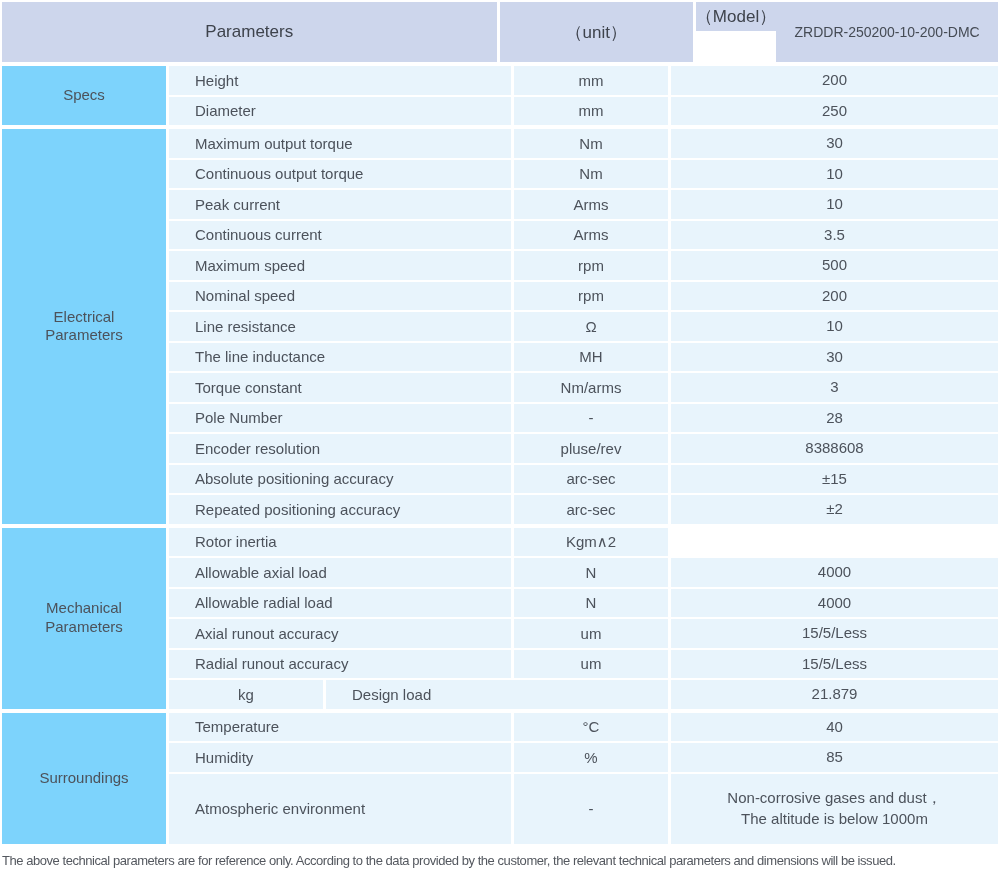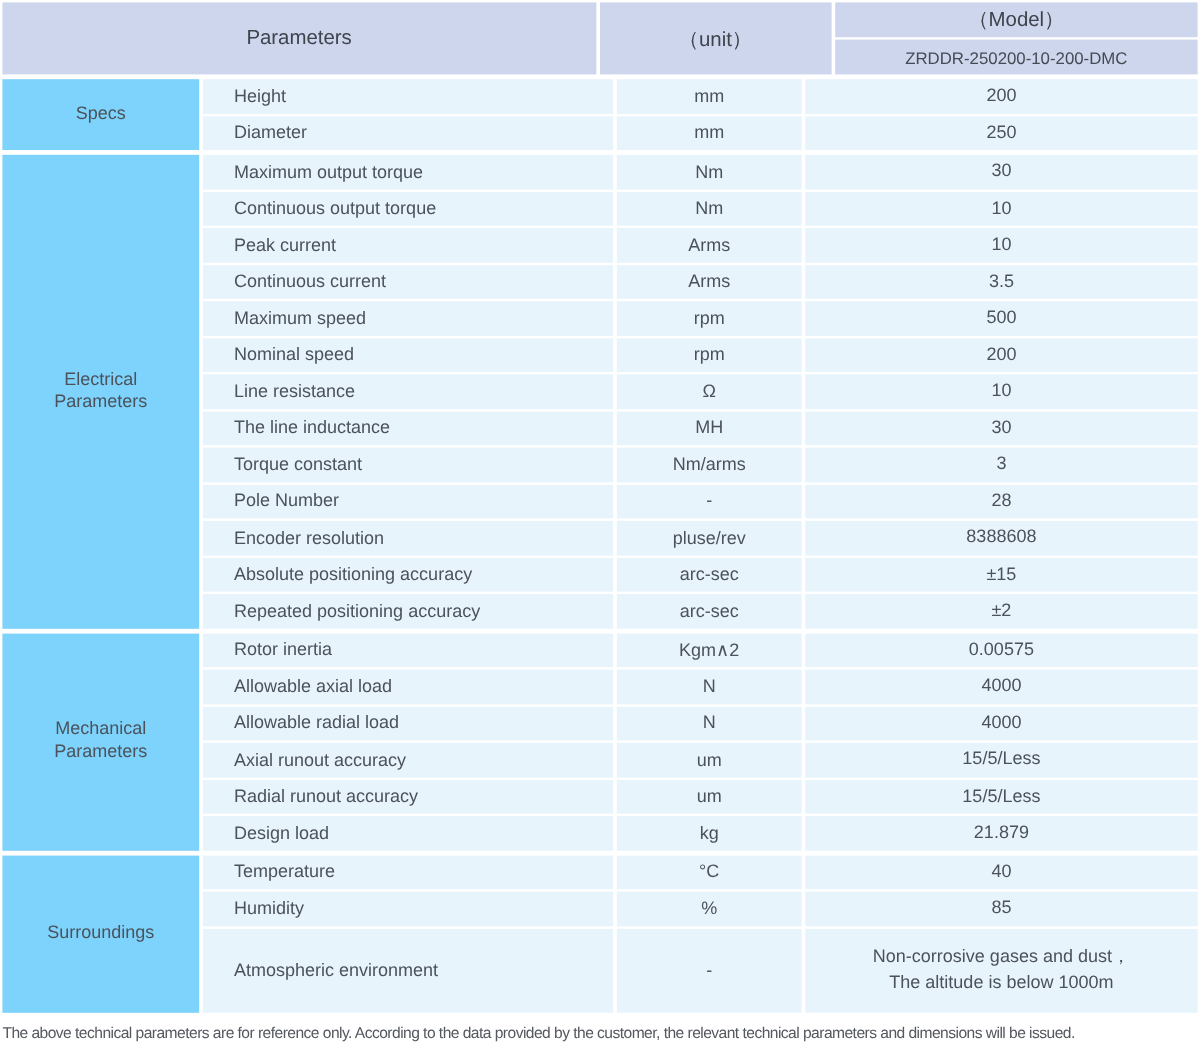--- a/index.html
+++ b/index.html
@@ -22,21 +22,21 @@
 
   
   .thead { display: flex; column-gap: 3px; height: 60px; }
   .hd-cell {
     background: #cdd6ec;
     display: flex; align-items: center; justify-content: center;
     font-size: 17px; color: #3e434c;
   }
   .hd-params { width: 509px; }
   .hd-unit   { width: 199px; }
-  .hd-model  { width: 311px; display: flex; flex-direction: column; row-gap: 2px; }
+  .hd-model  { width: 311px; display: flex; flex-direction: row; row-gap: 2px; }
   .hd-model .model-top {
     background: #cdd6ec; height: 29px; flex: 0 0 29px;
     display: flex; align-items: center; justify-content: center;
     font-size: 17px; color: #3e434c;
   }
   .hd-model .model-bottom {
     background: #cdd6ec; flex: 1;
     display: flex; align-items: center; justify-content: center;
     font-size: 14px; color: #454b54; text-align: right;
   }
@@ -176,21 +176,20 @@
       </div>
     </div>
 
     <div class="section">
       <div class="sec-label">Mechanical
 Parameters</div>
       <div class="rows">
         <div class="row">
           <div class="cell param">Rotor inertia</div>
           <div class="cell unit">Kgm∧2</div>
-          <div class="cell value">0.00575</div>
         </div>
         <div class="row">
           <div class="cell param">Allowable axial load</div>
           <div class="cell unit">N</div>
           <div class="cell value">4000</div>
         </div>
         <div class="row">
           <div class="cell param">Allowable radial load</div>
           <div class="cell unit">N</div>
           <div class="cell value">4000</div>
@@ -199,22 +198,22 @@
           <div class="cell param">Axial runout accuracy</div>
           <div class="cell unit">um</div>
           <div class="cell value">15/5/Less</div>
         </div>
         <div class="row">
           <div class="cell param">Radial runout accuracy</div>
           <div class="cell unit">um</div>
           <div class="cell value">15/5/Less</div>
         </div>
         <div class="row">
+          <div class="cell unit">kg</div>
           <div class="cell param">Design load</div>
-          <div class="cell unit">kg</div>
           <div class="cell value">21.879</div>
         </div>
       </div>
     </div>
 
     <div class="section">
       <div class="sec-label">Surroundings</div>
       <div class="rows">
         <div class="row">
           <div class="cell param">Temperature</div>

